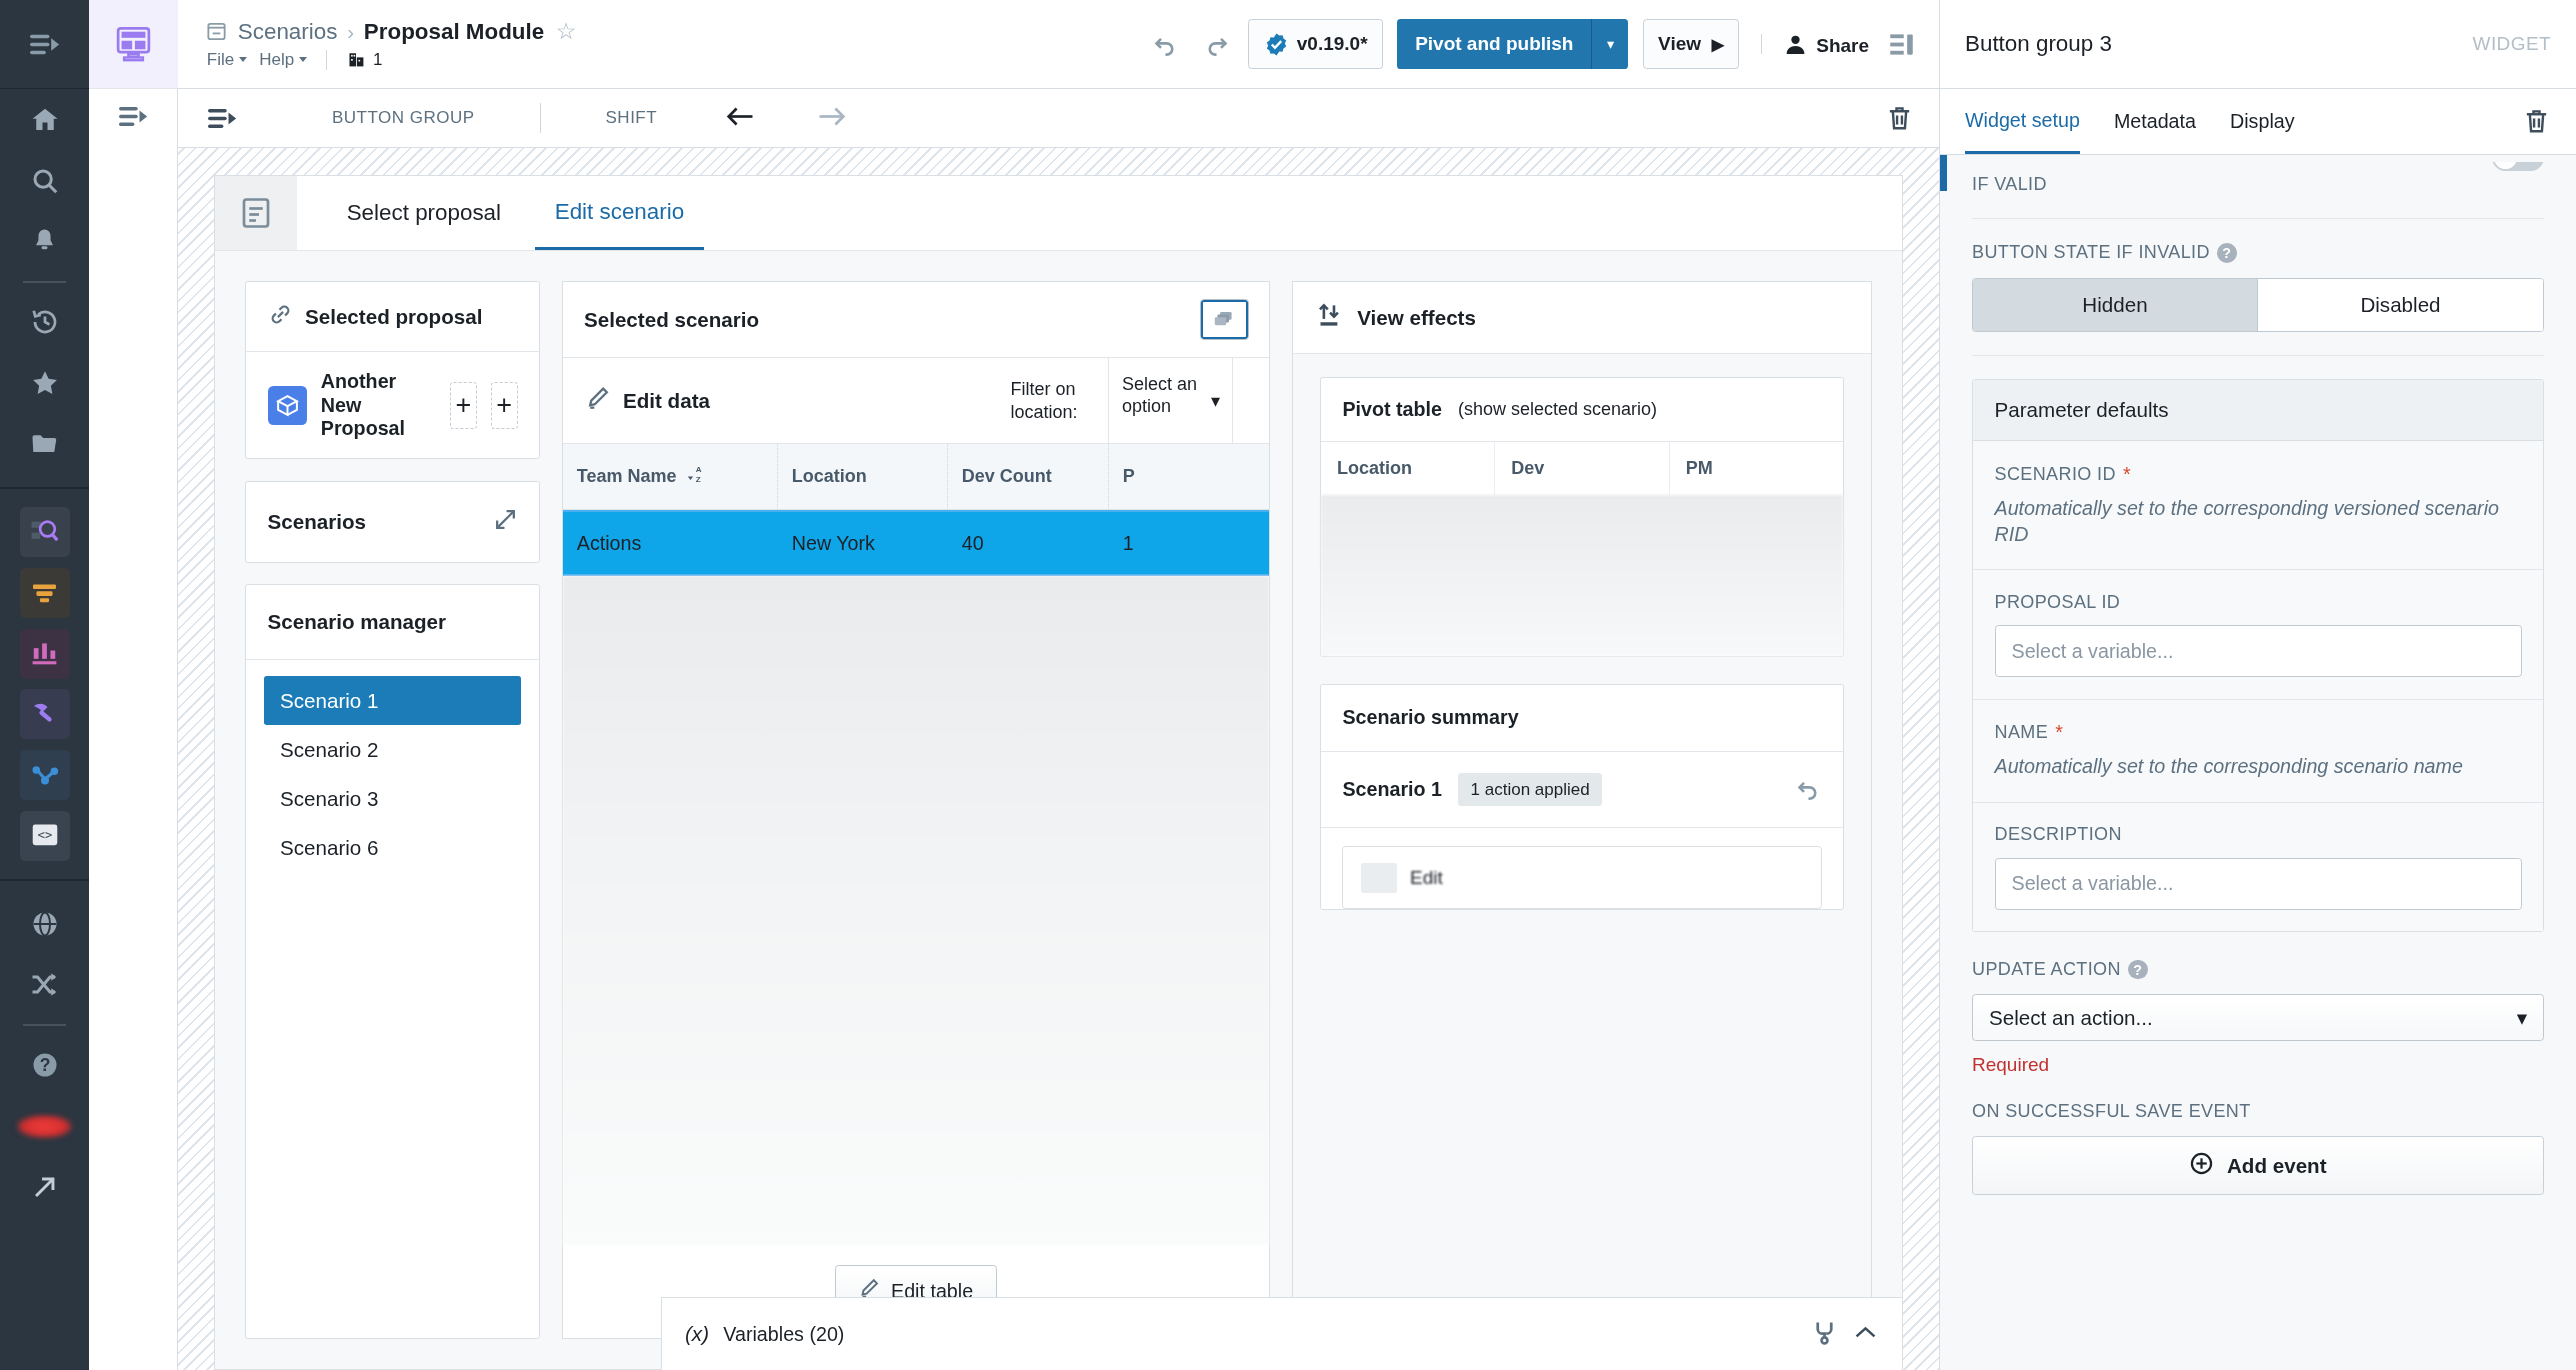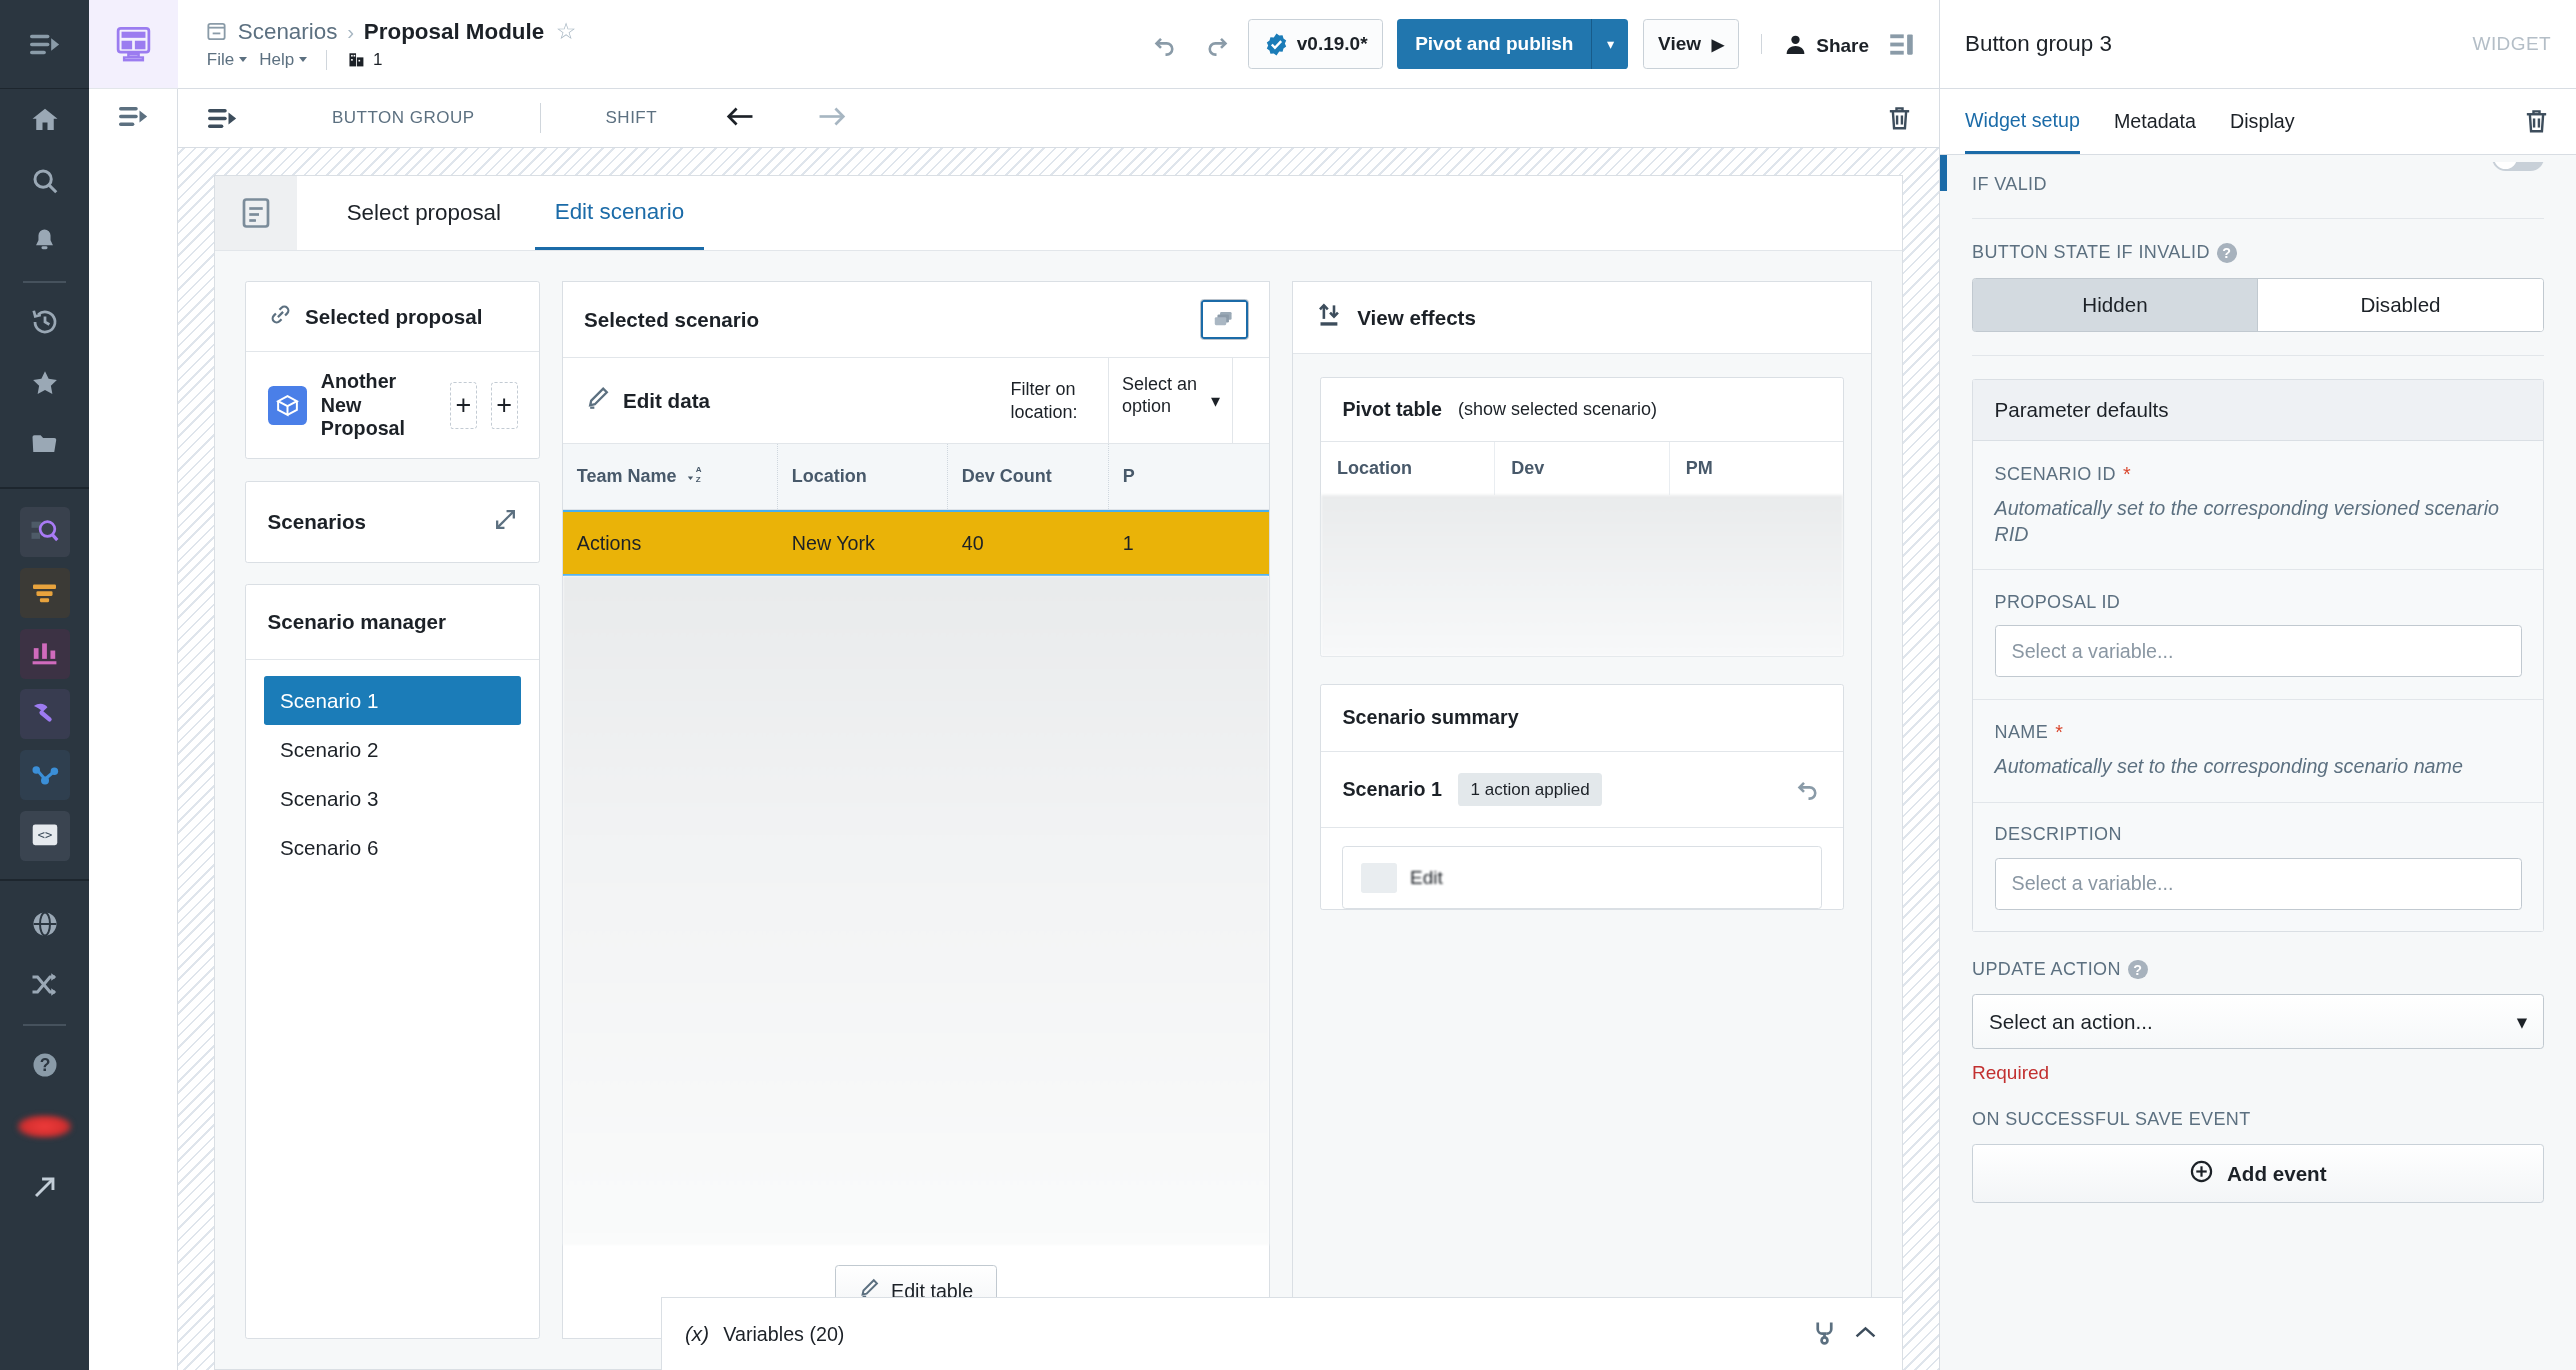--- a/index.html
+++ b/index.html
@@ -174,21 +174,21 @@
   .edit-bar { display: flex; align-items: stretch; border-bottom: 0.9px solid #e2e6ea; height: 86px; }
   .edit-data { display: flex; align-items: center; gap: 12.5px; padding: 0 23px; font-size: 20.6px; font-weight: bold; color: #1c2127; flex: 1 1 auto; }
   .filter-lbl { display: flex; align-items: center; font-size: 18px; color: #1c2127; line-height: 1.25; width: 98px; }
   .sel-option {
     width: 125px; border-left: 0.9px solid #e2e6ea; border-right: 0.9px solid #e2e6ea;
     display: flex; align-items: center; gap: 7.2px; padding: 0 12.5px; font-size: 18px; color: #1c2127; overflow: hidden;
   }
   .sel-option .txt { line-height: 1.2; margin-top: -9px; flex: 1 1 auto; }
   .tbl-head { display: flex; background: #f4f7f9; border-bottom: 0.9px solid #dfe4e9; height: 66px; }
   .th { display: flex; align-items: center; font-size: 18px; color: #48596a; font-weight: bold; padding: 0 14.3px; border-right: 0.9px dotted #cfd7de; gap: 9px; }
-  .tbl-row { display: flex; height: 66px; background: #eab308; border-top: 2.7px solid #48aff0; border-bottom: 2.7px solid #48aff0; }
+  .tbl-row { display: flex; height: 66px; background: #0ea5e9; border-top: 2.7px solid #48aff0; border-bottom: 2.7px solid #48aff0; }
   .td { display: flex; align-items: center; font-size: 19.7px; color: #1c2127; padding: 0 14.3px; }
   .blurred-area { flex: 1 1 auto; background: linear-gradient(180deg, #e9ebec 0%, #f2f3f4 40%, #fafbfb 100%); filter: blur(1.3px); margin: 0; }
   .table-foot { padding: 19.7px; display: flex; justify-content: center; background: #fff; }
   .btn-plain {
     border: 0.9px solid #c1c9d0; border-radius: 3.6px; background: linear-gradient(180deg,#ffffff,#f2f4f6);
     padding: 12.5px 23px; font-size: 19.7px; color: #1c2127; display: flex; align-items: center; gap: 10.7px; box-shadow: 0 0.9px 0 rgba(0,0,0,.08);
   }
 
   .panel-eff { flex: 1 1 45%; display: flex; flex-direction: column; background: #ffffff; border: 0.9px solid #dadfe4; min-width: 0; }
   .eff-head { padding: 19.7px 23px; display: flex; align-items: center; gap: 14.3px; font-size: 20.6px; font-weight: bold; color: #1c2127; border-bottom: 0.9px solid #e2e6ea; }
@@ -252,21 +252,21 @@
   .group-box { border: 0.9px solid #dadfe4; border-radius: 2.7px; background: #ffffff; margin-top: 23px; }
   .group-title { background: #eef1f4; padding: 18px 21.5px; font-size: 20.6px; color: #1c2127; border-bottom: 0.9px solid #dadfe4; }
   .group-fld { padding: 21.5px; border-bottom: 0.9px solid #e2e6ea; background: #f7f9fa; }
   .group-fld:last-child { border-bottom: none; }
   .auto-note { font-style: italic; font-size: 19.7px; color: #5c7080; line-height: 1.35; margin-top: 9px; }
   .input {
     margin-top: 12.5px; height: 52px; border: 0.9px solid #c1c9d0; border-radius: 3.6px; background: #fff;
     display: flex; align-items: center; padding: 0 16px; font-size: 19.7px; color: #8a97a3;
   }
   .select {
-    margin-top: 14.3px; height: 55px; border: 0.9px solid #c1c9d0; border-radius: 3.6px;
+    margin-top: 14.3px; height: 47px; border: 0.9px solid #c1c9d0; border-radius: 3.6px;
     background: linear-gradient(180deg,#ffffff,#f6f8f9);
     display: flex; align-items: center; padding: 0 16px; font-size: 20.6px; color: #1c2127;
   }
   .select .grow { flex: 1 1 auto; }
   .err { color: #c23030; font-size: 19px; margin-top: 12.5px; }
   .add-btn {
     margin-top: 14.3px; height: 59px; border: 0.9px solid #c9d1d8; border-radius: 3.6px;
     background: linear-gradient(180deg,#ffffff,#f3f5f7);
     display: flex; align-items: center; justify-content: center; gap: 12.5px; font-size: 20.6px; color: #1c2127; font-weight: bold;
   }

